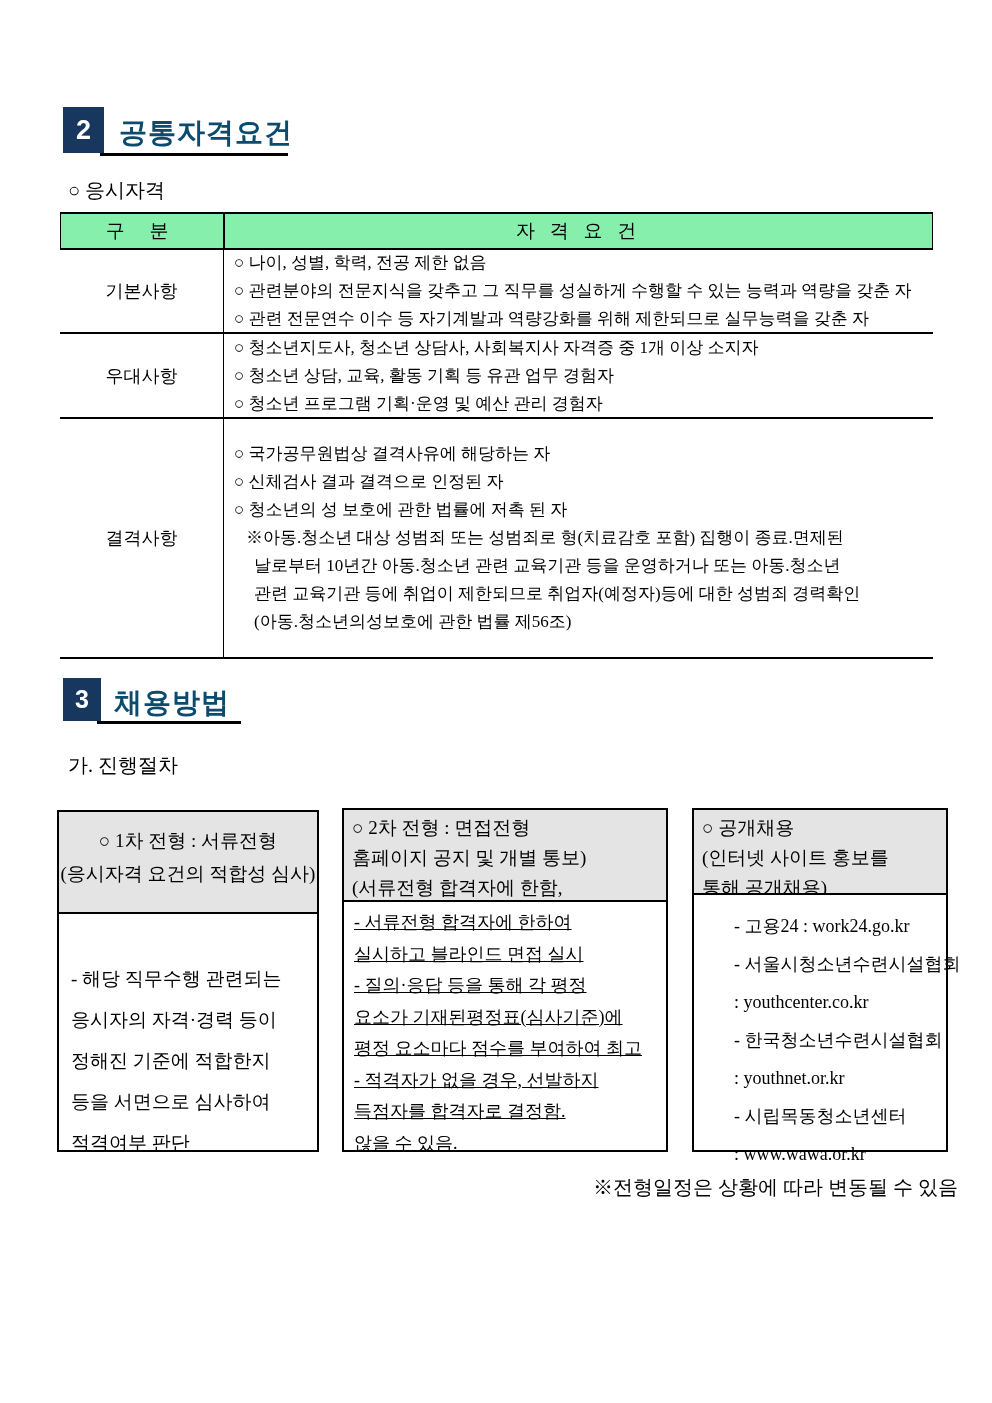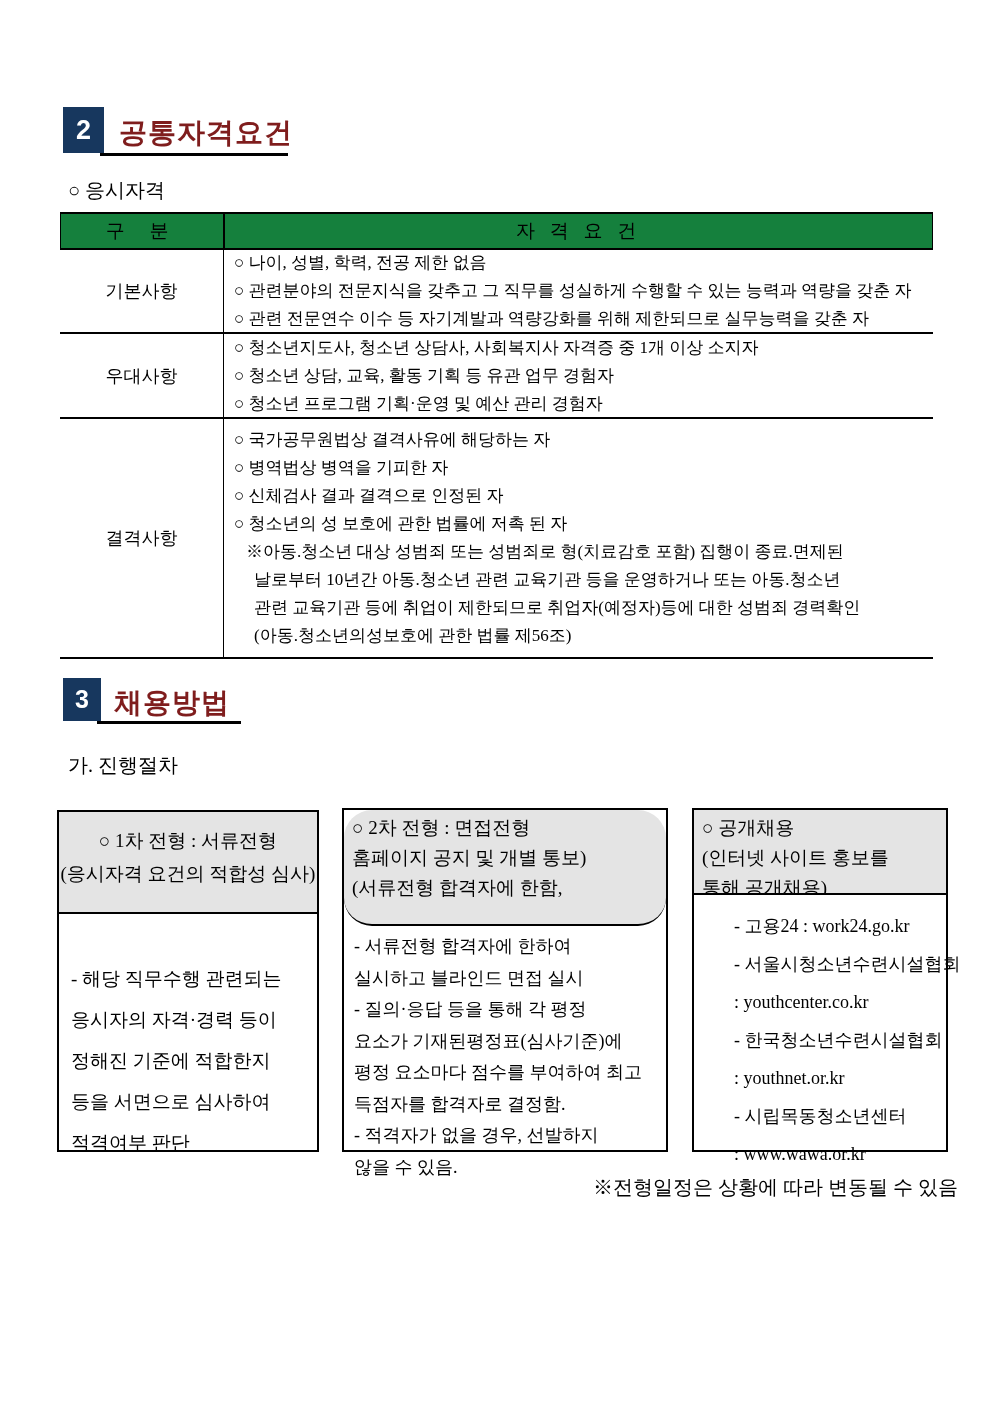--- a/index.html
+++ b/index.html
@@ -12,29 +12,29 @@
   .badge{
     position:absolute;left:0;top:0;background:#17375e;color:#fff;
     font-family:"Liberation Sans",sans-serif;font-weight:bold;
     display:flex;align-items:center;justify-content:center;
   }
   .badge.b2{width:41px;height:46px;font-size:27px;}
   .badge.b3{width:38px;height:43px;font-size:25px;}
   .sec-title{
     position:absolute;white-space:nowrap;
     font-family:"Liberation Sans",sans-serif;font-weight:bold;
-    font-size:28px;letter-spacing:1px;color:#7f1d1d;
+    font-size:28px;letter-spacing:1px;color:#0c4a6e;
   }
   .underline{position:absolute;background:#000;height:3px;}
   
   .subsec{position:absolute;font-size:20px;white-space:nowrap;}
   
   .qtable{position:absolute;left:60px;top:212px;width:873px;box-sizing:border-box;}
   .t-header{
-    display:flex;height:38px;background:#15803d;box-sizing:border-box;
+    display:flex;height:38px;background:#86efac;box-sizing:border-box;
     border-top:2px solid #000;border-bottom:2px solid #000;
     border-left:1px solid #000;border-right:1px solid #000;
     font-size:19px;
   }
   .t-h1{width:164px;display:flex;align-items:center;justify-content:center;
     border-right:2px solid #000;box-sizing:border-box;letter-spacing:10px;}
   .t-h2{flex:1;display:flex;align-items:center;justify-content:center;letter-spacing:5px;}
   .t-row{display:flex;border-bottom:2px solid #000;box-sizing:border-box;}
   .t-cat{width:164px;display:flex;align-items:center;justify-content:center;
     border-right:1.5px solid #000;box-sizing:border-box;font-size:18px;}
@@ -51,21 +51,21 @@
   }
   .pbox-head .line{line-height:30px;white-space:nowrap;}
   .ph-center{text-align:center;padding-top:12px;}
   .ph-center .line{line-height:33px;}
   .ph-left{padding:3px 6px 0 8px;}
   .pbox-body{box-sizing:border-box;}
   .pbox-body .line{white-space:nowrap;}
   .body1{padding:44px 4px 0 12px;font-size:19px;}
   .body1 .line{line-height:41px;}
   .body2{padding:5px 4px 0 10px;font-size:18px;}
-  .body2 .line{line-height:31.5px;}
+  .body2 .line{line-height:31.5px;text-decoration:underline;}
   .body3{padding:12px 4px 0 10px;font-size:18px;}
   .body3 .line{line-height:38px;margin-left:30px;}
   
   .footnote{position:absolute;right:34px;font-size:20px;white-space:nowrap;}
 </style>
 </head>
 <body>
 
 <div class="page">
 
@@ -99,21 +99,20 @@
           <div class="line">○ 청소년 상담, 교육, 활동 기획 등 유관 업무 경험자</div>
           <div class="line">○ 청소년 프로그램 기획·운영 및 예산 관리 경험자</div>
         </div>
     </div>
 
     <div class="t-row" style="height:240px;">
       <div class="t-cat">결격사항</div>
       <div class="t-items">
         <div>
             <div class="line">○ 국가공무원법상 결격사유에 해당하는 자</div>
-            <div class="line">○ 병역법상 병역을 기피한 자</div>
             <div class="line">○ 신체검사 결과 결격으로 인정된 자</div>
             <div class="line">○ 청소년의 성 보호에 관한 법률에 저촉 된 자</div>
           </div>
         <div class="note">
             <div class="line">※아동.청소년 대상 성범죄 또는 성범죄로 형(치료감호 포함) 집행이 종료.면제된</div>
             <div class="line">날로부터 10년간 아동.청소년 관련 교육기관 등을 운영하거나 또는 아동.청소년</div>
             <div class="line">관련 교육기관 등에 취업이 제한되므로 취업자(예정자)등에 대한 성범죄 경력확인</div>
             <div class="line">(아동.청소년의성보호에 관한 법률 제56조)</div>
           </div>
       </div>
@@ -136,33 +135,33 @@
     <div class="pbox-body body1">
         <div class="line">- 해당 직무수행 관련되는</div>
         <div class="line">응시자의 자격·경력 등이</div>
         <div class="line">정해진 기준에 적합한지</div>
         <div class="line">등을 서면으로 심사하여</div>
         <div class="line">적격여부 판단</div>
       </div>
   </div>
 
   <div class="pbox" style="left:342px;top:808px;width:326px;height:344px;">
-    <div class="pbox-head ph-left" style="height:116px;border-radius:28px;">
+    <div class="pbox-head ph-left" style="height:92px;">
         <div class="line">○ 2차 전형 : 면접전형</div>
         <div class="line">홈페이지 공지 및 개별 통보)</div>
         <div class="line">(서류전형 합격자에 한함,</div>
       </div>
     <div class="pbox-body body2">
         <div class="line">- 서류전형 합격자에 한하여</div>
         <div class="line">실시하고 블라인드 면접 실시</div>
         <div class="line">- 질의·응답 등을 통해 각 평정</div>
         <div class="line">요소가 기재된평정표(심사기준)에</div>
         <div class="line">평정 요소마다 점수를 부여하여 최고</div>
+        <div class="line">- 적격자가 없을 경우, 선발하지</div>
         <div class="line">득점자를 합격자로 결정함.</div>
-        <div class="line">- 적격자가 없을 경우, 선발하지</div>
         <div class="line">않을 수 있음.</div>
       </div>
   </div>
 
   <div class="pbox" style="left:692px;top:808px;width:256px;height:344px;">
     <div class="pbox-head ph-left" style="height:85px;">
         <div class="line">○ 공개채용</div>
         <div class="line">(인터넷 사이트 홍보를</div>
         <div class="line">통해 공개채용)</div>
       </div>

